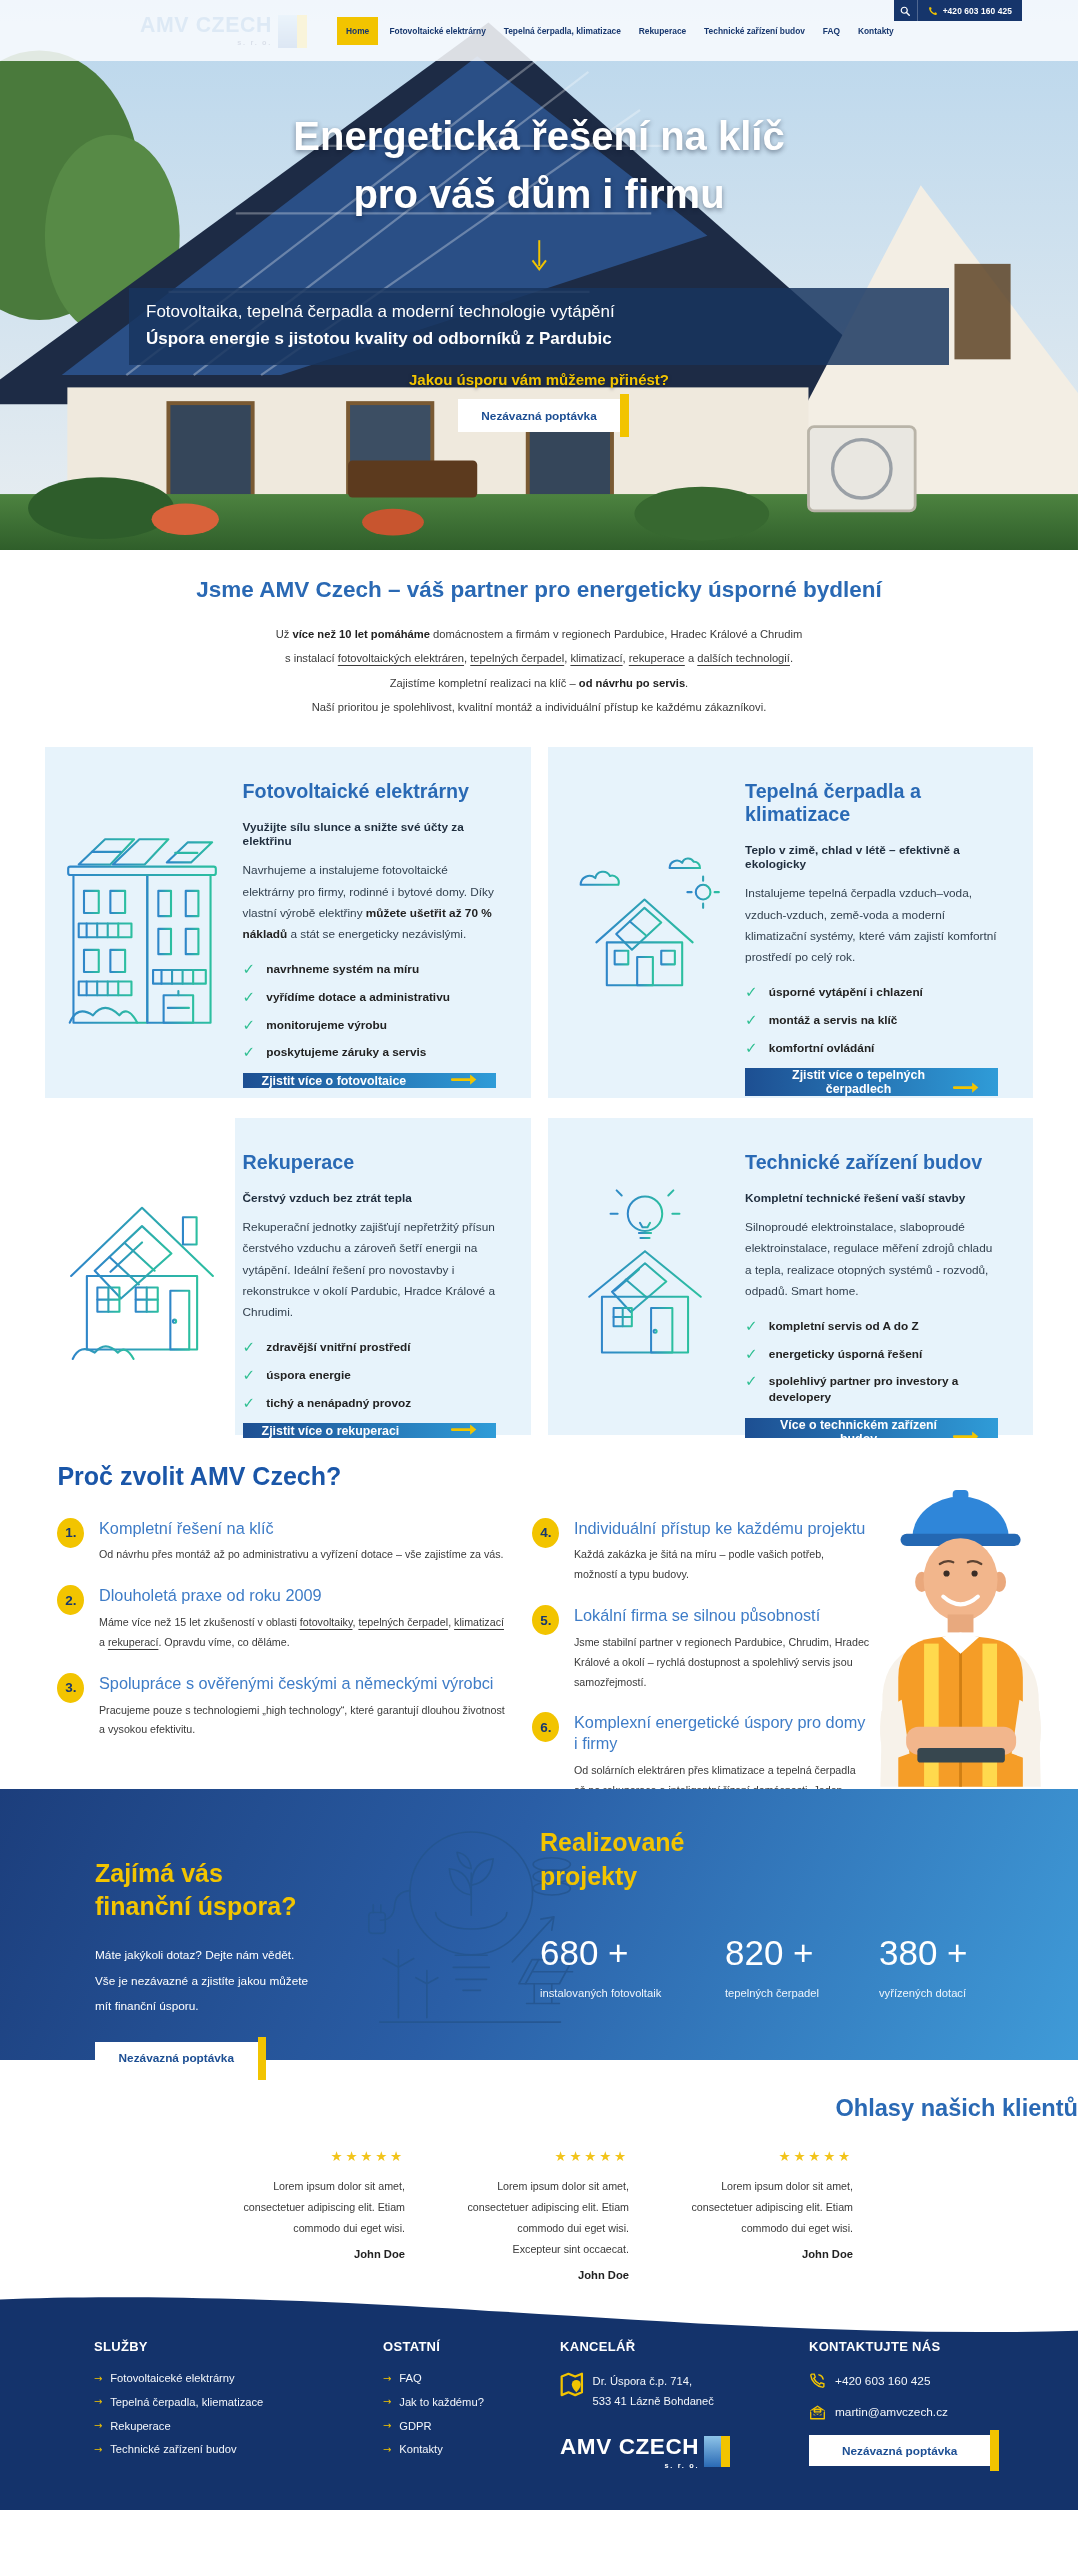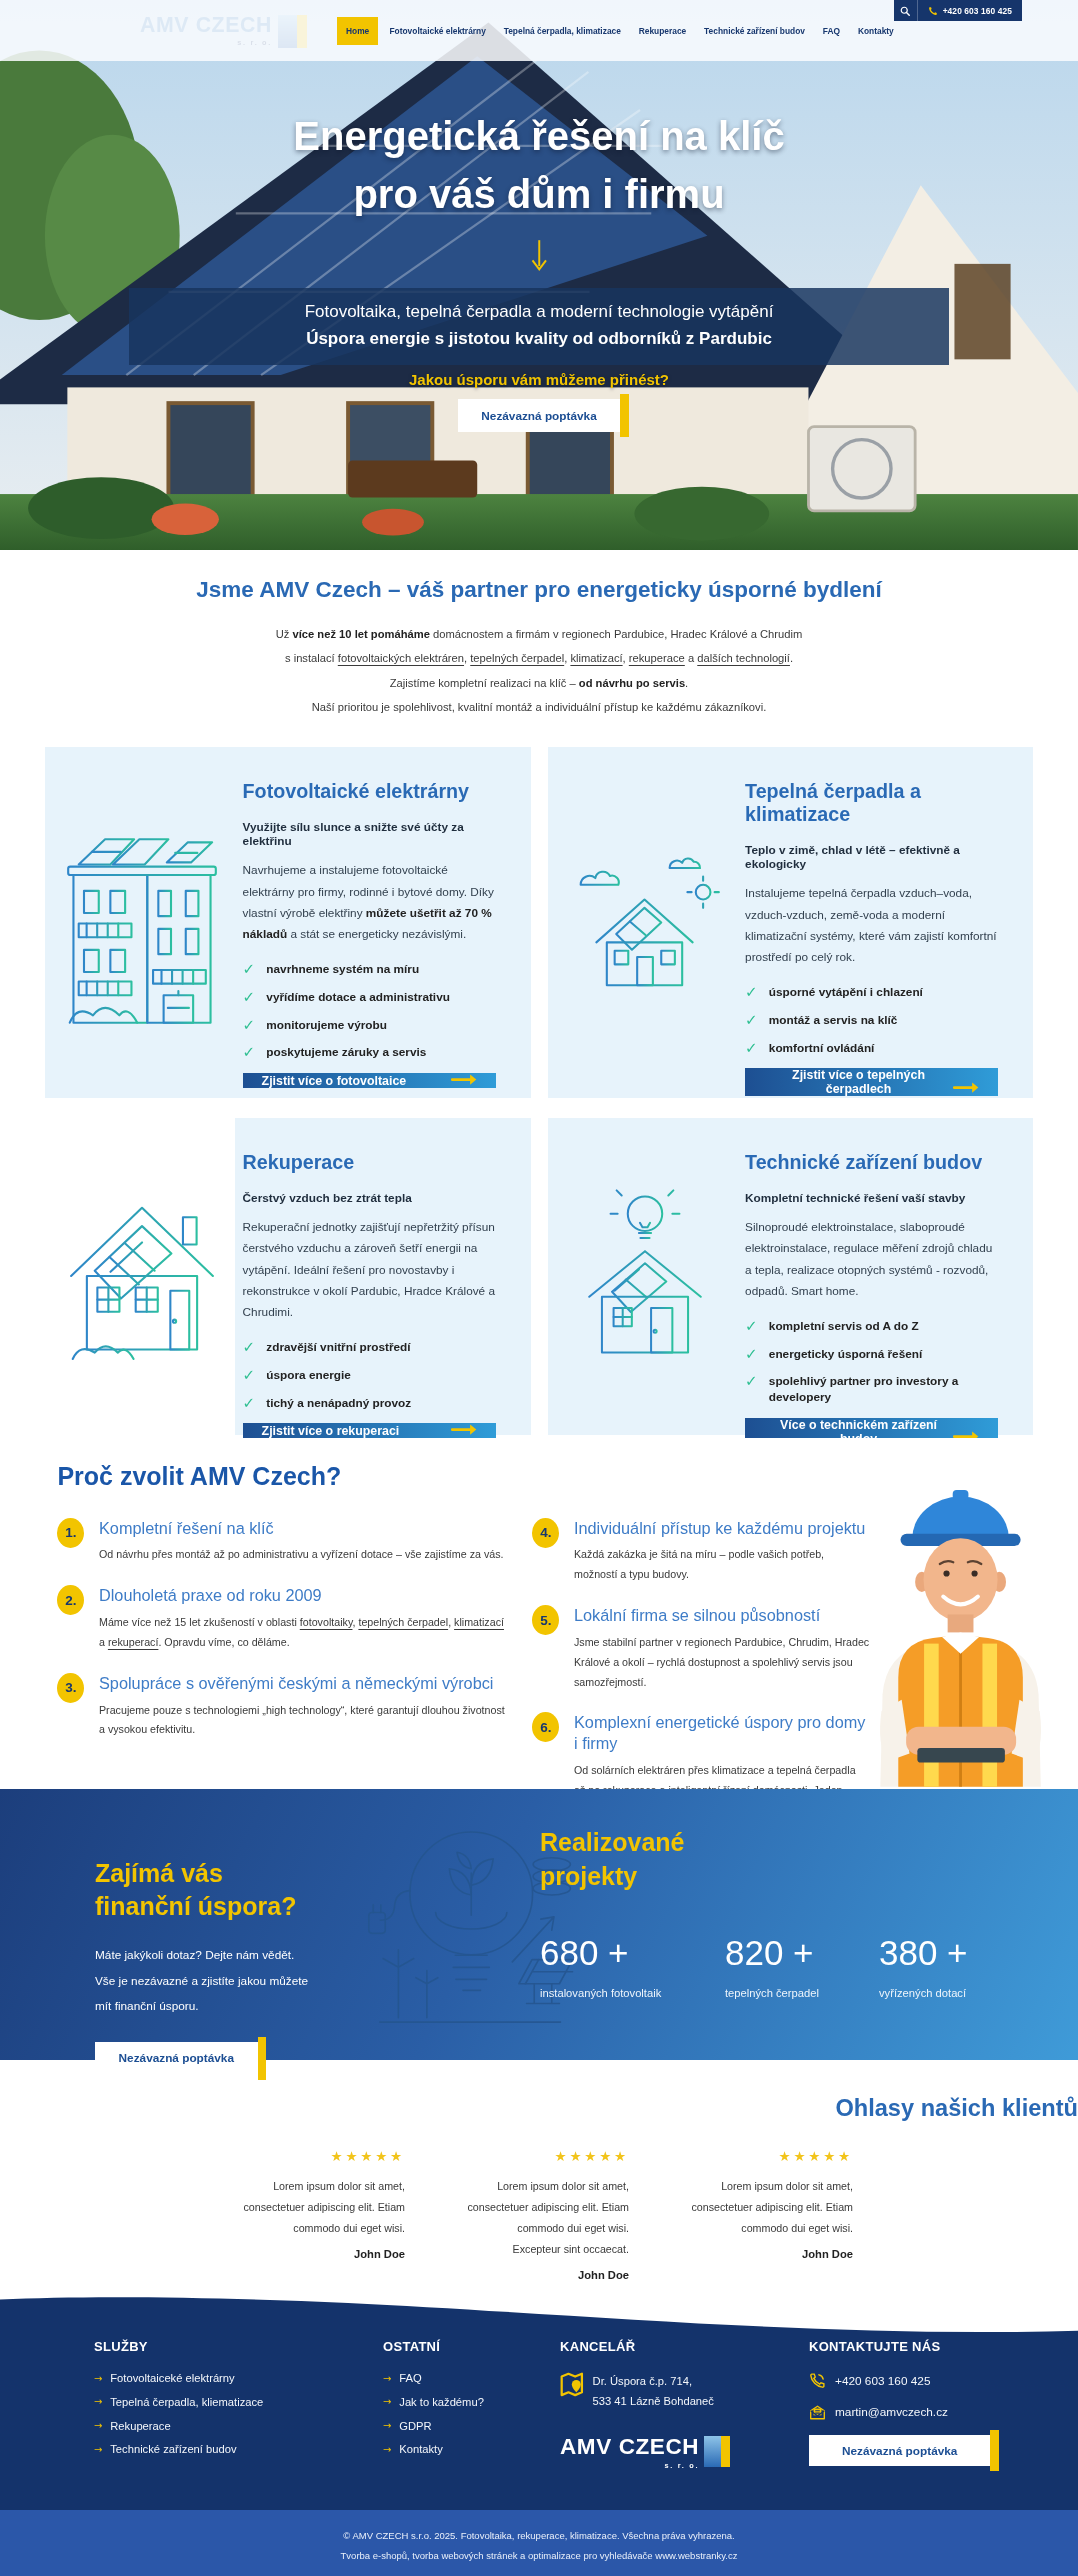--- a/index.html
+++ b/index.html
@@ -25,21 +25,21 @@
   .logo .blocks .b2 { width:10px; background:#f2c400; }
   .main-nav { position:absolute; left:337px; top:0; height:61px; display:flex; align-items:center; gap:4.5px; z-index:35; }
   .nav-item { font-size:8.4px; font-weight:600; color:#17376e; padding:7.9px 6.7px; cursor:pointer; white-space:nowrap; }
   .nav-item.active { background:#f2c400; padding:9px 9px; }
 
   .hero-title { position:absolute; top:107px; left:0; right:0; text-align:center; z-index:20;
     color:#fff; font-weight:800; font-size:40px; line-height:1.45;
     text-shadow:0 1.7px 5.6px rgba(10,20,40,.45); }
   .hero-arrow { position:absolute; top:240px; left:0; right:0; display:flex; justify-content:center; z-index:20; }
   .hero-band { position:absolute; top:288px; left:50%; transform:translateX(-50%); width:820px;
-    background:rgba(24,52,94,.84); z-index:20; text-align:center; padding:11.2px 17px 13.5px; }
+    background:rgba(24,52,94,.84); z-index:20; text-align:left; padding:11.2px 17px 13.5px; }
   .hero-band .l1 { color:#fff; font-size:17px; font-weight:400; line-height:1.55; }
   .hero-band .l2 { color:#fff; font-size:17px; font-weight:800; line-height:1.55; }
   .hero-q { position:absolute; top:371px; left:0; right:0; text-align:center; z-index:20;
     color:#f2c400; font-size:15px; font-weight:800; text-shadow:0 1.1px 3.4px rgba(10,20,40,.5); }
   .cta-white { position:relative; display:inline-block; background:#fff; color:#1c4e93;
     font-size:11.8px; font-weight:800; padding:9.5px 23.6px; cursor:pointer; border:none; }
   .cta-white::after { content:""; position:absolute; right:-8.4px; top:-5px; width:8.4px; height:calc(100% + 10px); background:#f2c400; }
   .hero-cta-wrap { position:absolute; top:399px; left:0; right:0; display:flex; justify-content:center; z-index:20; }
 
   
@@ -749,19 +749,15 @@
             <path d="M11 12 h8 M11 16 h8" stroke="#14336b" stroke-width="2"></path>
           </svg>
         <span class="t">martin@amvczech.cz</span>
       </div>
       <div style="margin-top:10px;">
         <button class="cta-white" style="padding:8.4px 33px;">Nezávazná poptávka</button>
       </div>
     </div>
   </footer>
 
-  <div class="bottombar">
-    <p>© AMV CZECH s.r.o. 2025. Fotovoltaika, rekuperace, klimatizace. Všechna práva vyhrazena.</p>
-    <p>Tvorba e-shopů, tvorba webových stránek a optimalizace pro vyhledávače www.webstranky.cz</p>
-  </div>
 
 </div>
 
 
 </body></html>

